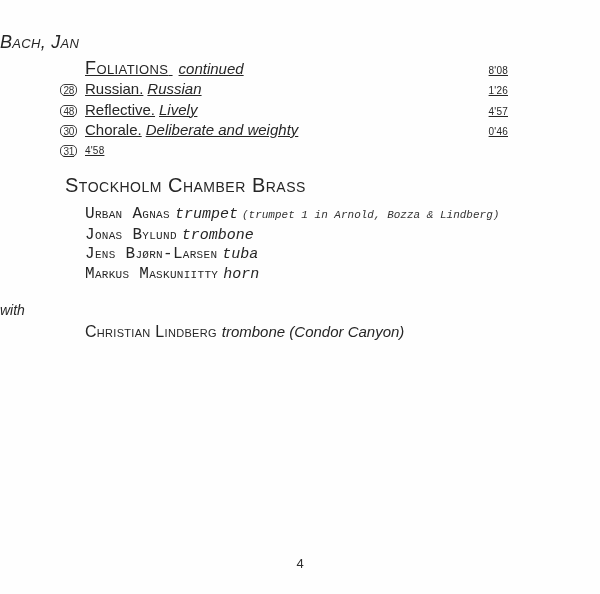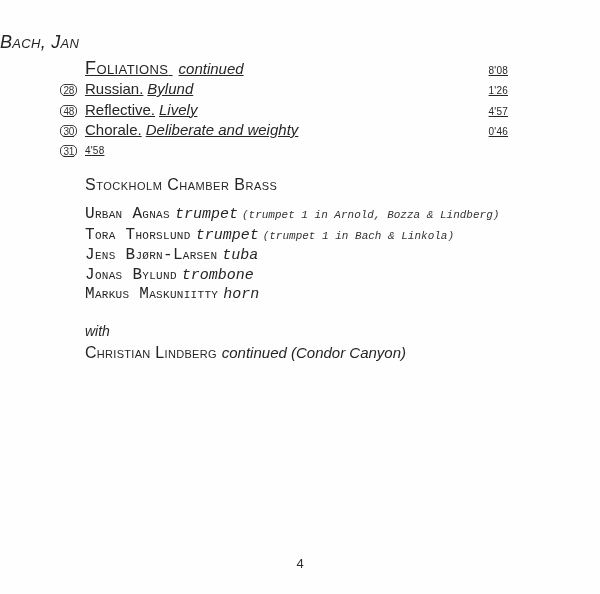--- a/index.html
+++ b/index.html
@@ -65,35 +65,34 @@
     margin-top: 20px;
     line-height: 17px;
     text-align: right;
     padding-right: 64px;
     font-size: 14px;
     letter-spacing: 0.2px;
   }
 
   
   .ensemble-name {
-    margin-left: 85px;
+    margin-left: 65px;
     margin-top: 14px;
-    font-size: 16px;
+    font-size: 20px;
     line-height: 22px;
     font-variant: small-caps;
     letter-spacing: 0.5px;
   }
   .members { margin-left: 85px; margin-top: 9px; }
   .member { line-height: 19.5px; font-family: Liberation Mono, monospace; }
   .mname { font-size: 16px; font-variant: small-caps; letter-spacing: 0.3px; }
   .minstr { font-style: italic; font-size: 15px; margin-left: 5px; }
   .mnote { font-style: italic; font-size: 11px; margin-left: 4px; color: #333; }
 
   .withline {
-    margin-left: 85px;
     margin-top: 19px;
     font-style: italic;
     font-size: 14px;
     line-height: 15px;
   }
   .guestline { margin-left: 85px; margin-top: 4px; line-height: 19px; }
 
   .pagenum {
     position: absolute;
     left: 0; right: 0;
@@ -117,21 +116,21 @@
       <span class="cont">continued</span>
     </span>
     <span class="timecol">8'08</span>
   </div>
 
   <div class="row trackrow">
     <span class="numcol">
         <span class="numbox">28</span>
       </span>
     <span class="titlecol">
-      <span>Russian.</span><span class="tempo">Bylund</span>
+      <span>Russian.</span><span class="tempo">Russian</span>
     </span>
     <span class="timecol">1'26</span>
   </div>
 
   <div class="row trackrow">
     <span class="numcol">
         <span class="numbox">48</span>
       </span>
     <span class="titlecol">
       <span>Reflective.</span><span class="tempo">Lively</span>
@@ -157,34 +156,31 @@
   </div>
 
 
   <div class="ensemble-name">Stockholm Chamber Brass</div>
 
   <div class="members">
     <div class="member">
       <span class="mname">Urban Agnas</span><span class="minstr">trumpet</span><span class="mnote">(trumpet 1 in Arnold, Bozza &amp; Lindberg)</span>
     </div>
     <div class="member">
-      <span class="mname">Tora Thorslund</span><span class="minstr">trumpet</span><span class="mnote">(trumpet 1 in Bach &amp; Linkola)</span>
+      <span class="mname">Jonas Bylund</span><span class="minstr">trombone</span>
     </div>
     <div class="member">
       <span class="mname">Jens Bjørn-Larsen</span><span class="minstr">tuba</span>
-    </div>
-    <div class="member">
-      <span class="mname">Jonas Bylund</span><span class="minstr">trombone</span>
     </div>
     <div class="member">
       <span class="mname">Markus Maskuniitty</span><span class="minstr">horn</span>
     </div>
   </div>
 
   <div class="withline">with</div>
 
   <div class="guestline">
-    <span class="mname">Christian Lindberg</span><span class="minstr">continued (Condor Canyon)</span>
+    <span class="mname">Christian Lindberg</span><span class="minstr">trombone (Condor Canyon)</span>
   </div>
 
   <div class="pagenum">4</div>
 
 </div>
 
 </body></html>

